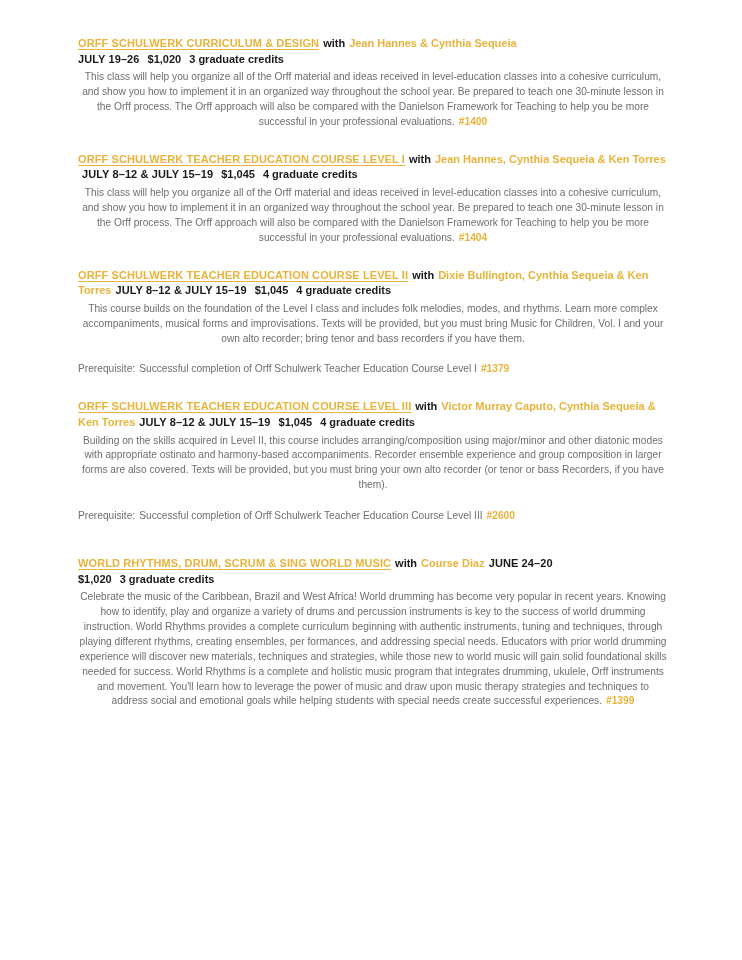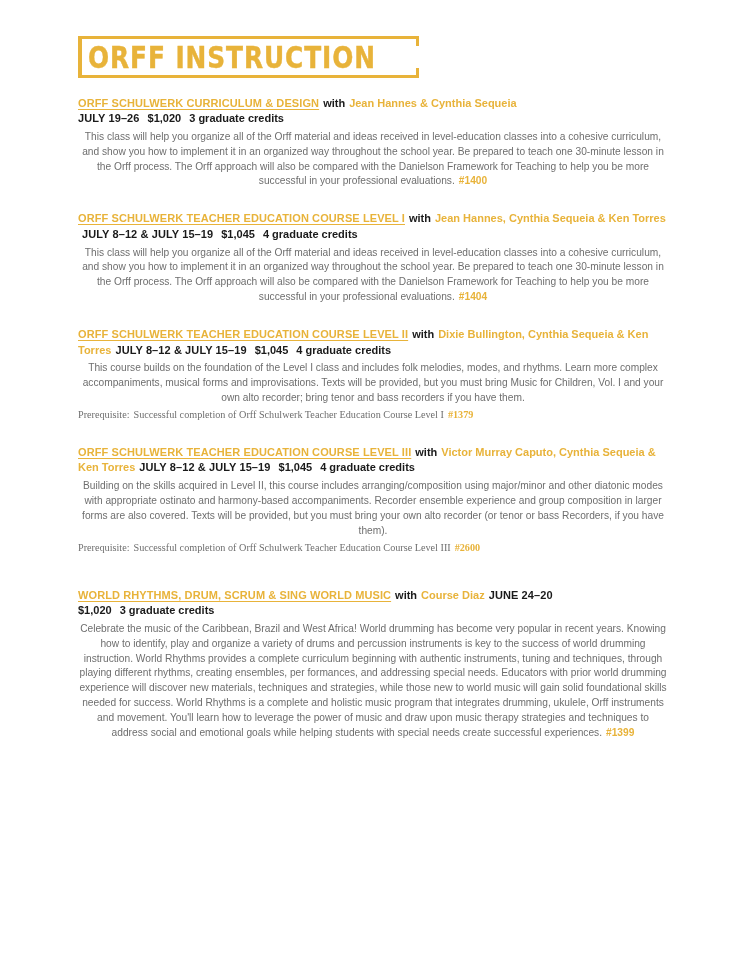--- a/index.html
+++ b/index.html
@@ -111,50 +111,41 @@
     font-weight: bold;
   }
   .course-desc {
     margin-top: 3px;
     font-size: 10.2px;
     line-height: 1.46;
     color: #6e6e6e;
     text-align: center;
   }
   .prereq {
-    margin-top: 2px;
+    margin-top: 16px;
     font-size: 10.2px;
     line-height: 1.46;
     color: #6e6e6e;
-    font-family: Liberation Serif, serif;
   }
   .code {
     color: #e8b33a;
     font-weight: bold;
     white-space: nowrap;
   }
   .space { display: inline-block; width: 4px; }
 
   .section-gap { height: 10px; }
 </style>
 </head>
 <body>
 
 <div class="page">
   <div class="content">
 
     
-    <div class="section-banner">
-      <span class="bracket-top"></span>
-      <span class="bracket-bottom"></span>
-      <span class="bar"></span>
-      <span class="bracket-right"></span>
-      <span class="bracket-right-b"></span>
-      <div class="section-title">ORFF INSTRUCTION</div>
-    </div>
 
     
     <div class="course">
       <div class="course-head">
         <span class="course-name">ORFF SCHULWERK CURRICULUM &amp; DESIGN</span><span class="space"></span><span class="with-word">with</span><span class="space"></span><span class="instructors">Jean Hannes &amp; Cynthia Sequeia</span><br>
         <span class="dates">JULY 19–26</span><span class="space"></span><span class="space"></span><span class="price">$1,020</span><span class="space"></span><span class="space"></span><span class="credits">3 graduate credits</span>
       </div>
       <div class="course-desc"><span>This class will help you organize all of the Orff material and ideas received in level-education classes into a cohesive curriculum, and show you how to implement it in an organized way throughout the school year. Be prepared to teach one 30-minute lesson in the Orff process. The Orff approach will also be compared with the Danielson Framework for Teaching to help you be more successful in your professional evaluations.</span><span class="space"></span><span class="code">#1400</span></div>
     </div>
 

